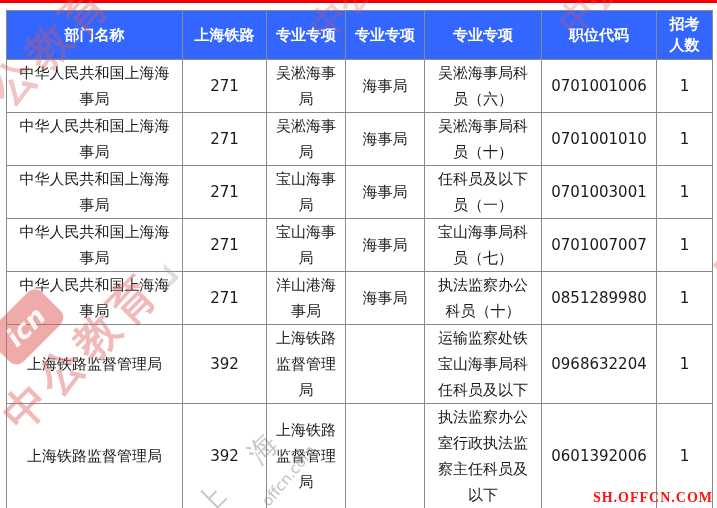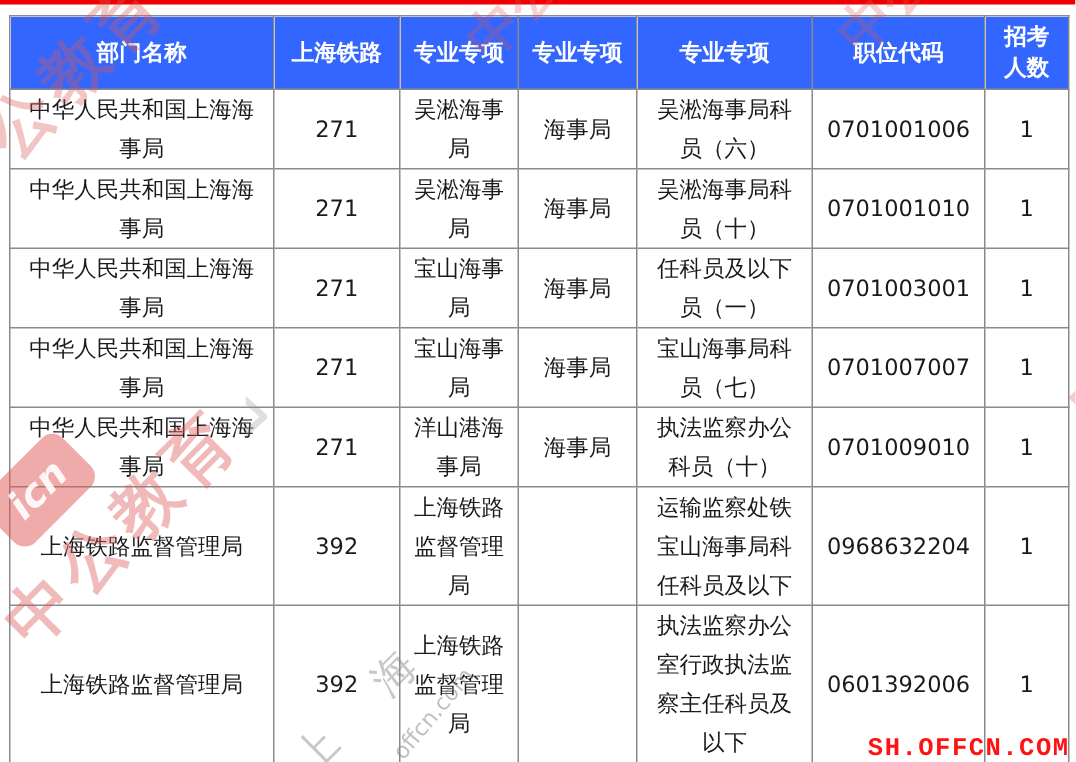--- a/index.html
+++ b/index.html
@@ -55,22 +55,22 @@
   .wm-brand-topleft { left:-58px; top:112px; transform:rotate(-45deg); font-size:44px; letter-spacing:6px; color:rgba(219,90,90,0.35); }
   .wm-brand-topmid1 { left:300px; top:16px; transform:rotate(-45deg); font-size:36px; color:rgba(219,90,90,0.28); }
   .wm-brand-topmid2 { left:548px; top:12px; transform:rotate(-45deg); font-size:36px; color:rgba(219,90,90,0.28); }
   .wm-brand-right { left:700px; top:255px; transform:rotate(-45deg); font-size:40px; letter-spacing:6px; color:rgba(219,90,90,0.3); }
   .wm-city { left:188px; top:497px; transform:rotate(-45deg); font-size:28px; letter-spacing:18px; color:rgba(130,130,130,0.45); font-weight:normal; }
   .wm-domain { left:255px; top:502px; transform:rotate(-50deg); font-size:15px; color:rgba(130,130,130,0.5); font-weight:normal; }
   .wm-chevron { left:158px; top:238px; font-size:62px; color:rgba(150,150,150,0.30); font-weight:normal; }
   .wm-badge {
     position:absolute; right:4px; top:490px;
     z-index:6; pointer-events:none;
-    font-family:Liberation Mono, monospace;
-    font-size:17px; font-weight:bold;
+    font-family:Liberation Serif, serif;
+    font-size:14px; font-weight:bold;
     letter-spacing:1px;
     color:#FF1212;
   }
 </style>
 </head>
 <body>
 
 <div class="top-line"></div>
 
 <table class="jobs">
@@ -146,21 +146,21 @@
     </tr>
     <tr>
       <td>中华人民共和国上海海
 事局</td>
       <td>271</td>
       <td>洋山港海
 事局</td>
       <td>海事局</td>
       <td>执法监察办公
 科员（十）</td>
-      <td>0701009010</td>
+      <td>0851289980</td>
       <td>1</td>
     </tr>
     <tr>
       <td>上海铁路监督管理局</td>
       <td>392</td>
       <td>上海铁路
 监督管理
 局</td>
       <td></td>
       <td>运输监察处铁

